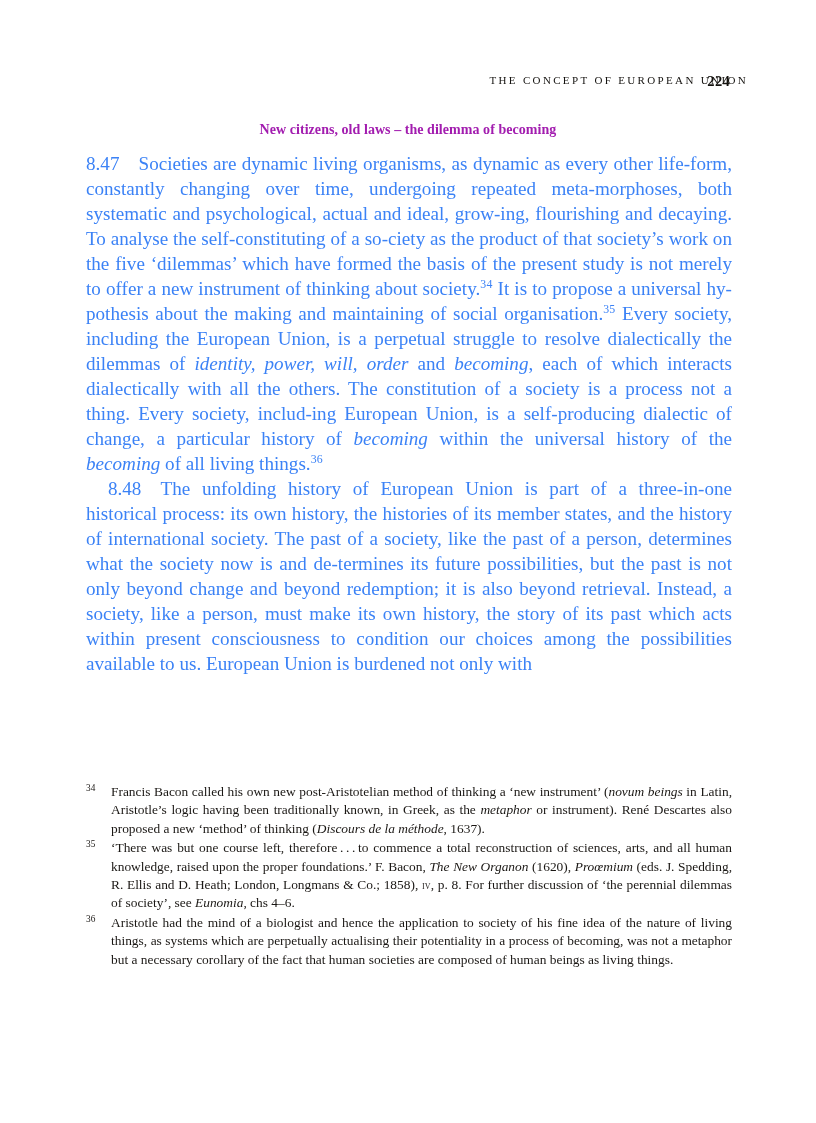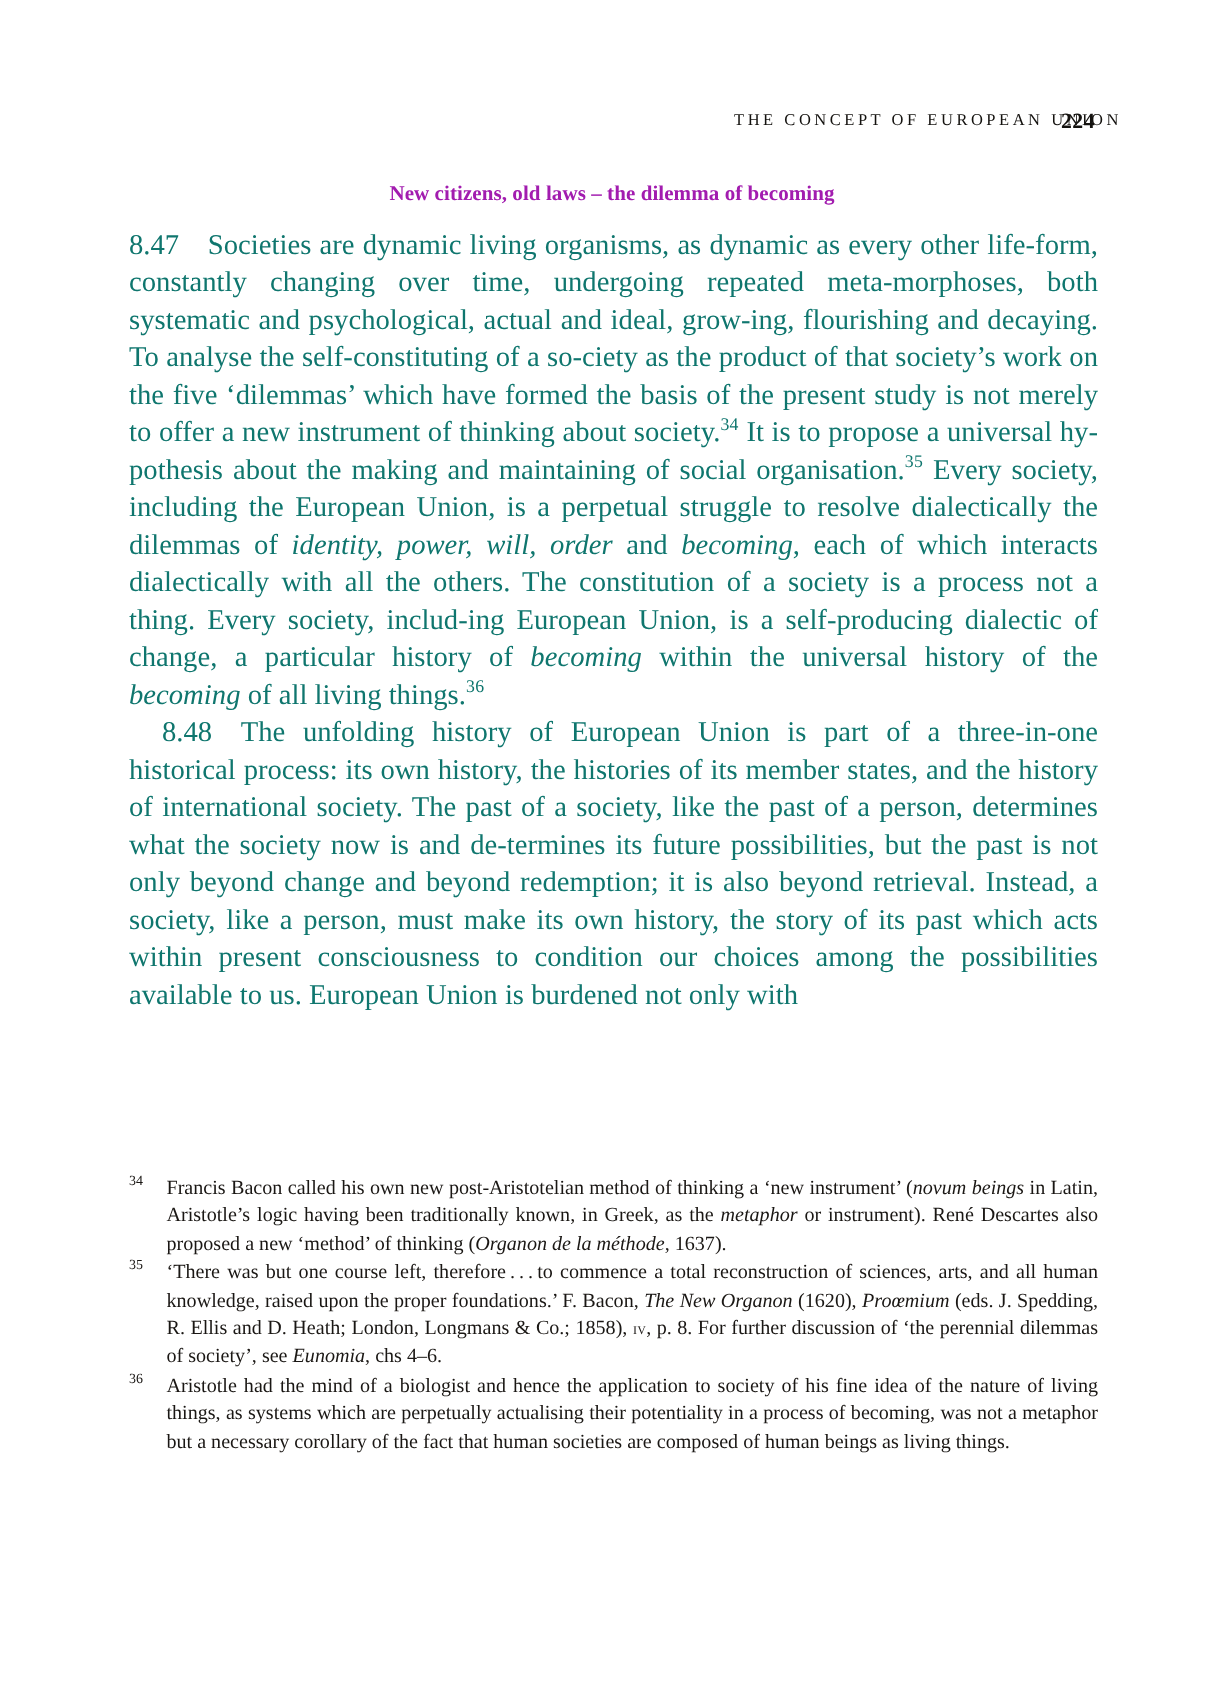--- a/index.html
+++ b/index.html
@@ -77,21 +77,21 @@
     top: 151px;
     width: 646px;
   }
   p.para {
     margin: 0;
     font-size: 19.1px;
     line-height: 25.0px;
     text-align: justify;
     text-justify: inter-word;
     hyphens: manual;
-    color: #0f766e;
+    color: #3b82f6;
     letter-spacing: 0.01px;
   }
   p.para + p.para {
     text-indent: 1.15em;
   }
   i, .it { font-style: italic; }
   sup.fnref {
     font-size: 0.62em;
     vertical-align: super;
     line-height: 0;
@@ -148,21 +148,21 @@
   <h2 class="section-heading">New citizens, old laws – the dilemma of becoming</h2>
 
   <div class="body-block">
     <p class="para">8.47 Societies are dynamic living organisms, as dynamic as every other life-form, constantly changing over time, undergoing repeated meta-morphoses, both systematic and psychological, actual and ideal, grow-ing, flourishing and decaying. To analyse the self-constituting of a so-ciety as the product of that society’s work on the five ‘dilemmas’ which have formed the basis of the present study is not merely to offer a new instrument of thinking about society.<sup class="fnref">34</sup> It is to propose a universal hy-pothesis about the making and maintaining of social organisation.<sup class="fnref">35</sup> Every society, including the European Union, is a perpetual struggle to resolve dialectically the dilemmas of <i>identity, power, will, order</i> and <i>becoming</i>, each of which interacts dialectically with all the others. The constitution of a society is a process not a thing. Every society, includ-ing European Union, is a self-producing dialectic of change, a particular history of <i>becoming</i> within the universal history of the <i>becoming</i> of all living things.<sup class="fnref">36</sup></p>
     <p class="para">8.48 The unfolding history of European Union is part of a three-in-one historical process: its own history, the histories of its member states, and the history of international society. The past of a society, like the past of a person, determines what the society now is and de-termines its future possibilities, but the past is not only beyond change and beyond redemption; it is also beyond retrieval. Instead, a society, like a person, must make its own history, the story of its past which acts within present consciousness to condition our choices among the possibilities available to us. European Union is burdened not only with</p>
   </div>
 
   <div class="footnotes">
     <div class="footnote">
       <span class="fn-num"><span>34</span></span>
-      <span class="fn-text">Francis Bacon called his own new post-Aristotelian method of thinking a ‘new instrument’ (<i>novum beings</i> in Latin, Aristotle’s logic having been traditionally known, in Greek, as the <i>metaphor</i> or instrument). René Descartes also proposed a new ‘method’ of thinking (<i>Organon de la méthode</i>, 1637).</span>
+      <span class="fn-text">Francis Bacon called his own new post-Aristotelian method of thinking a ‘new instrument’ (<i>novum beings</i> in Latin, Aristotle’s logic having been traditionally known, in Greek, as the <i>metaphor</i> or instrument). René Descartes also proposed a new ‘method’ of thinking (<i>Discours de la méthode</i>, 1637).</span>
     </div>
     <div class="footnote">
       <span class="fn-num"><span>35</span></span>
       <span class="fn-text">‘There was but one course left, therefore . . . to commence a total reconstruction of sciences, arts, and all human knowledge, raised upon the proper foundations.’ F. Bacon, <i>The New Organon</i> (1620), <i>Proœmium</i> (eds. J. Spedding, R. Ellis and D. Heath; London, Longmans &amp; Co.; 1858), <span class="smallcap-num">iv</span>, p. 8. For further discussion of ‘the perennial dilemmas of society’, see <i>Eunomia</i>, chs 4–6.</span>
     </div>
     <div class="footnote">
       <span class="fn-num"><span>36</span></span>
       <span class="fn-text">Aristotle had the mind of a biologist and hence the application to society of his fine idea of the nature of living things, as systems which are perpetually actualising their potentiality in a process of becoming, was not a metaphor but a necessary corollary of the fact that human societies are composed of human beings as living things.</span>
     </div>
   </div>

